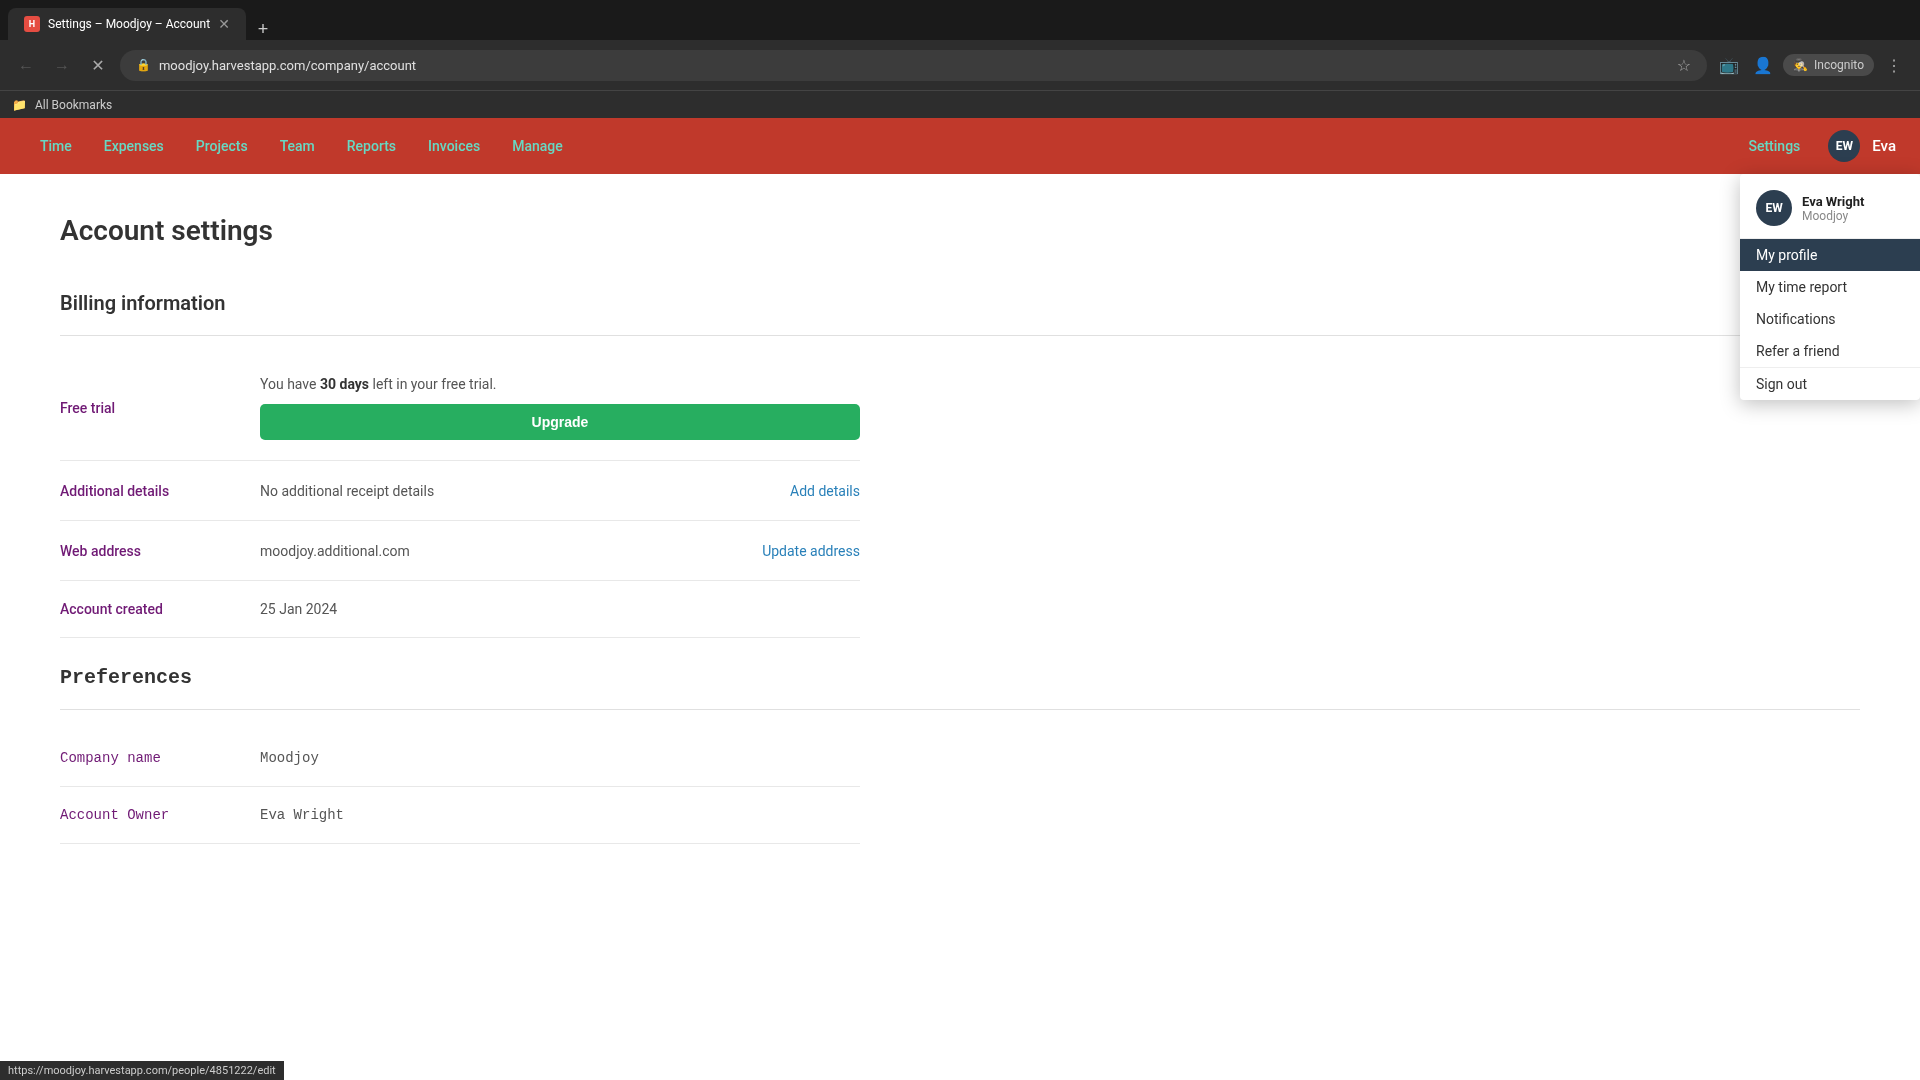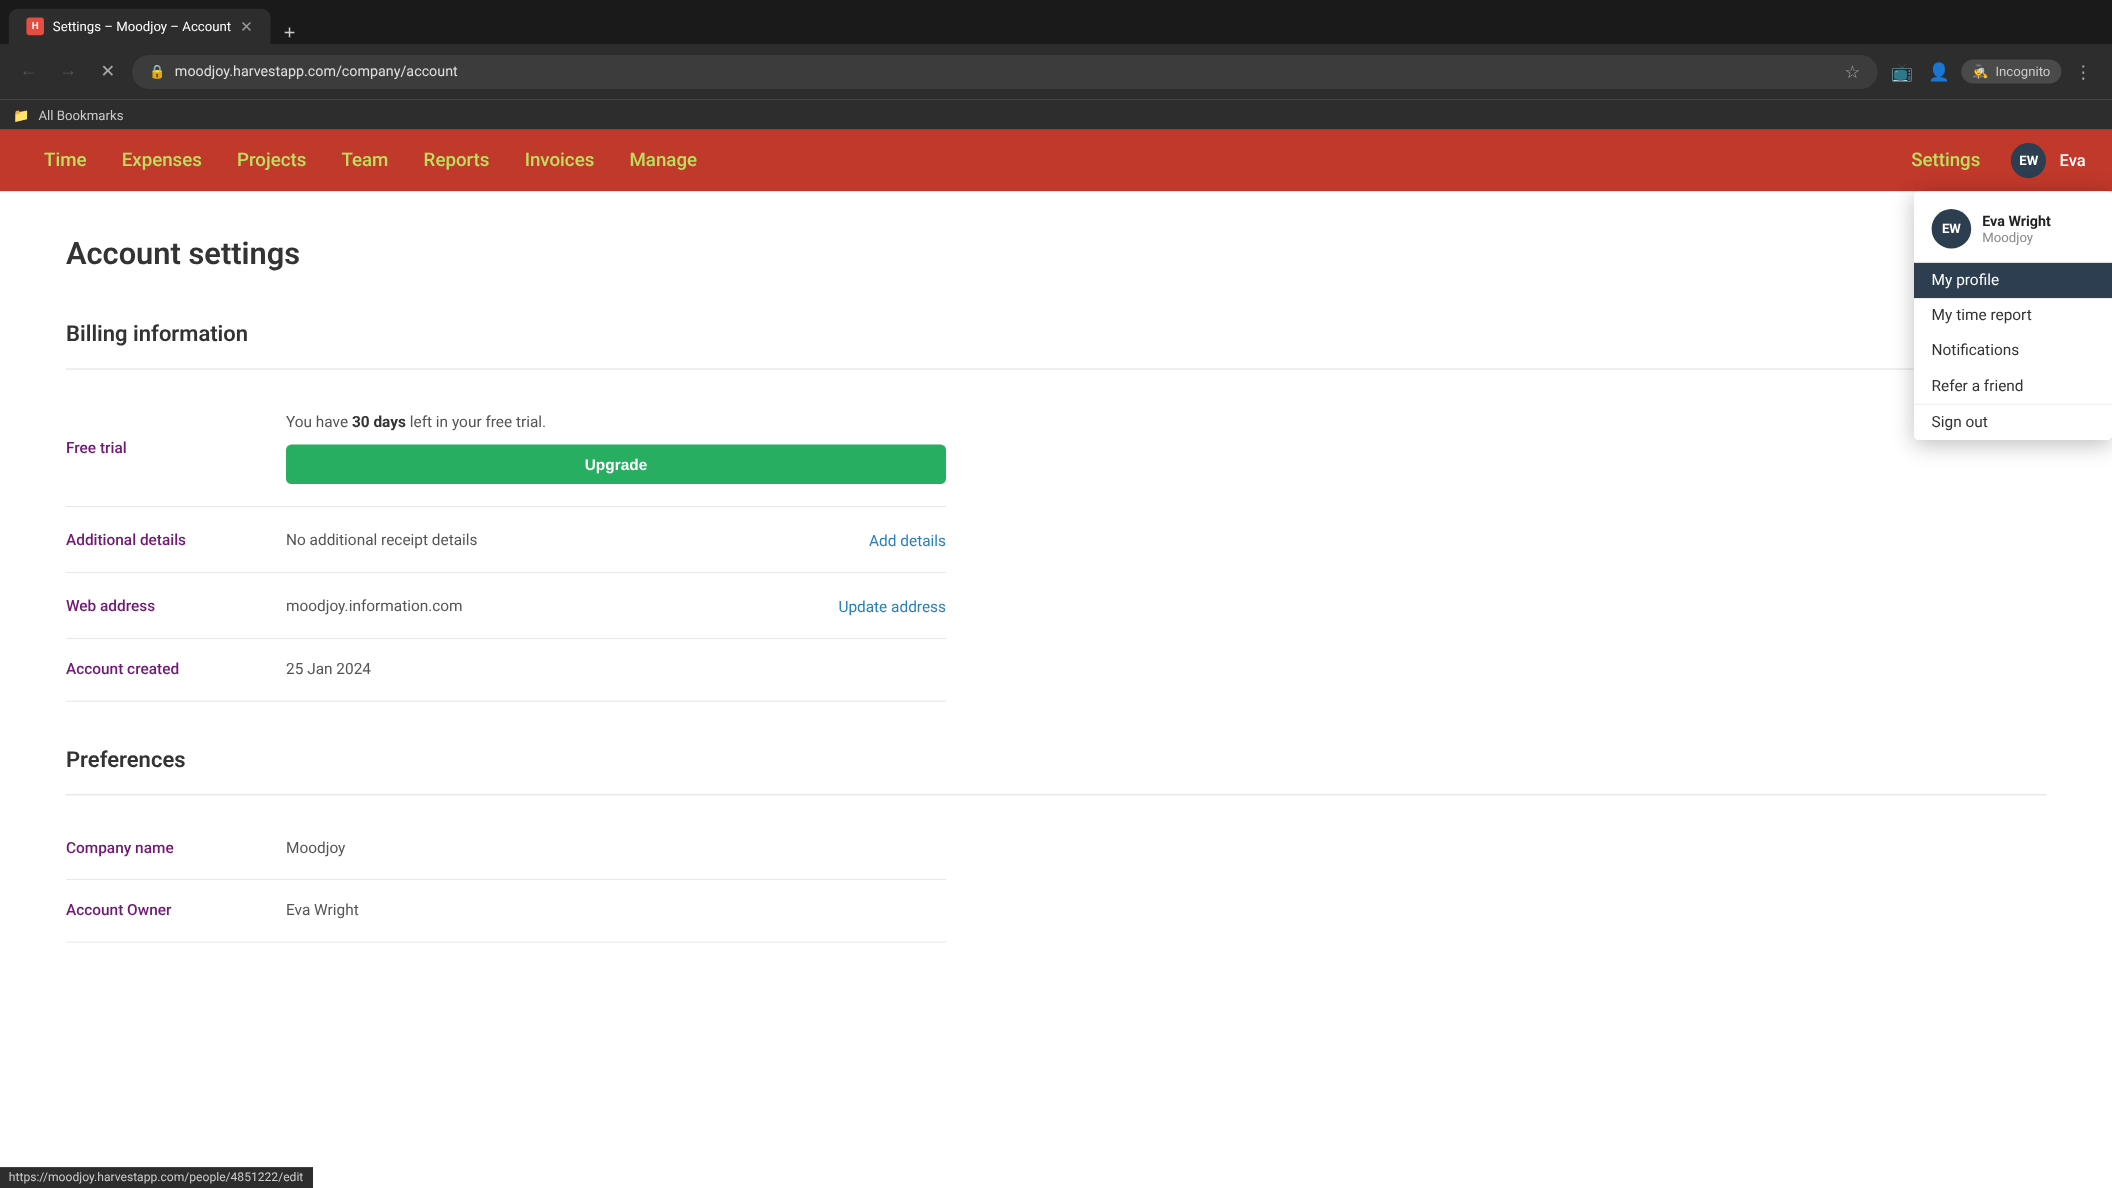--- a/index.html
+++ b/index.html
@@ -114,23 +114,23 @@
 
     
     .app-nav {
       background: #c0392b;
       height: 56px;
       display: flex;
       align-items: center;
       padding: 0 24px;
     }
     .app-nav a {
-      color: #bef264;
+      color: #5eead4;
       text-decoration: none;
-      font-size: 17px;
+      font-size: 14px;
       font-weight: 500;
       padding: 0 16px;
       height: 56px;
       display: flex; align-items: center;
       opacity: 0.9;
     }
     .nav-right {
       margin-left: auto;
       display: flex; align-items: center; gap: 12px;
     }
@@ -220,21 +220,21 @@
       cursor: pointer;
       display: block;
       margin-top: 12px;
     }
     .free-trial-value {
       display: flex;
       flex-direction: column;
     }
 
     
-    .preferences-section { margin-top: 40px; }
+    .preferences-section { margin-top: 28px; font-family: Liberation Mono, monospace; }
 
     
     .dropdown-menu {
       position: absolute;
       top: 0;
       right: 0;
       background: #fff;
       border-radius: 4px;
       box-shadow: 0 4px 20px rgba(0,0,0,0.25);
       width: 180px;
@@ -396,21 +396,21 @@
   <div class="settings-row">
     <span class="row-label">Additional details</span>
     <span class="row-value">No additional receipt details</span>
     <div class="row-action">
       <a href="#">Add details</a>
     </div>
   </div>
 
   <div class="settings-row">
     <span class="row-label">Web address</span>
-    <span class="row-value">moodjoy.information.com</span>
+    <span class="row-value">moodjoy.additional.com</span>
     <div class="row-action">
       <a href="#">Update address</a>
     </div>
   </div>
 
   <div class="settings-row">
     <span class="row-label">Account created</span>
     <span class="row-value">25 Jan 2024</span>
   </div>
 

